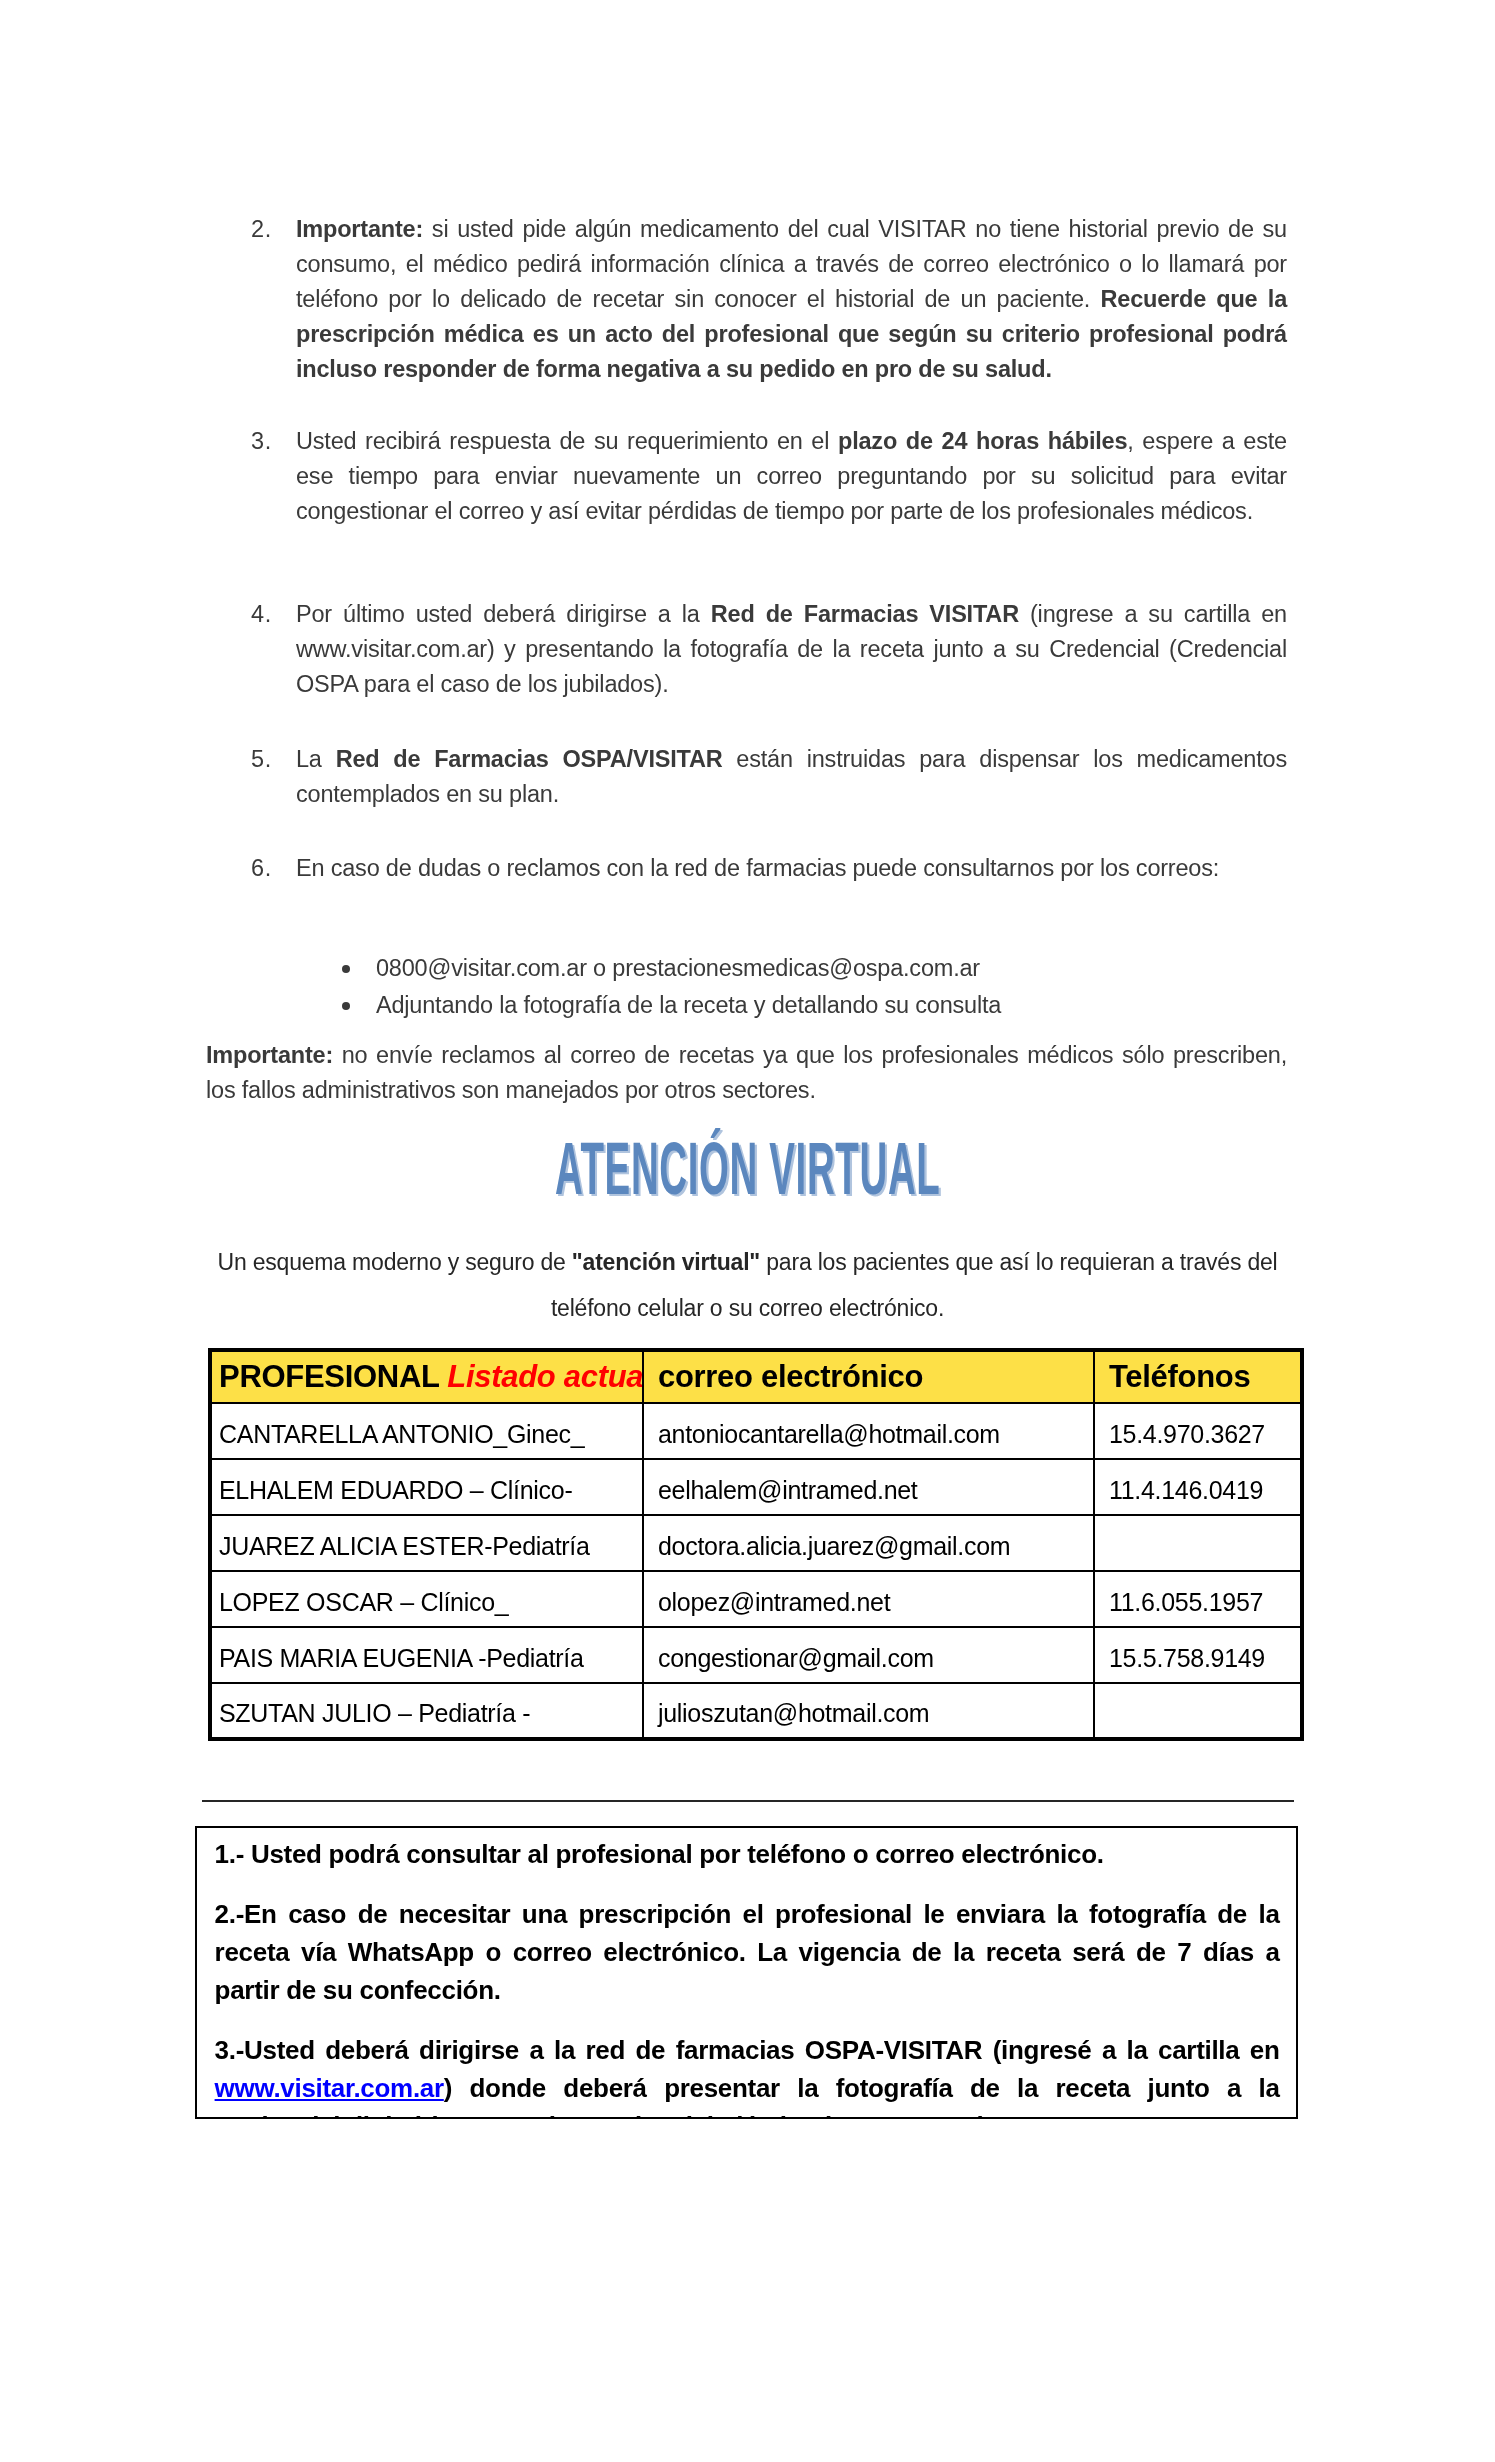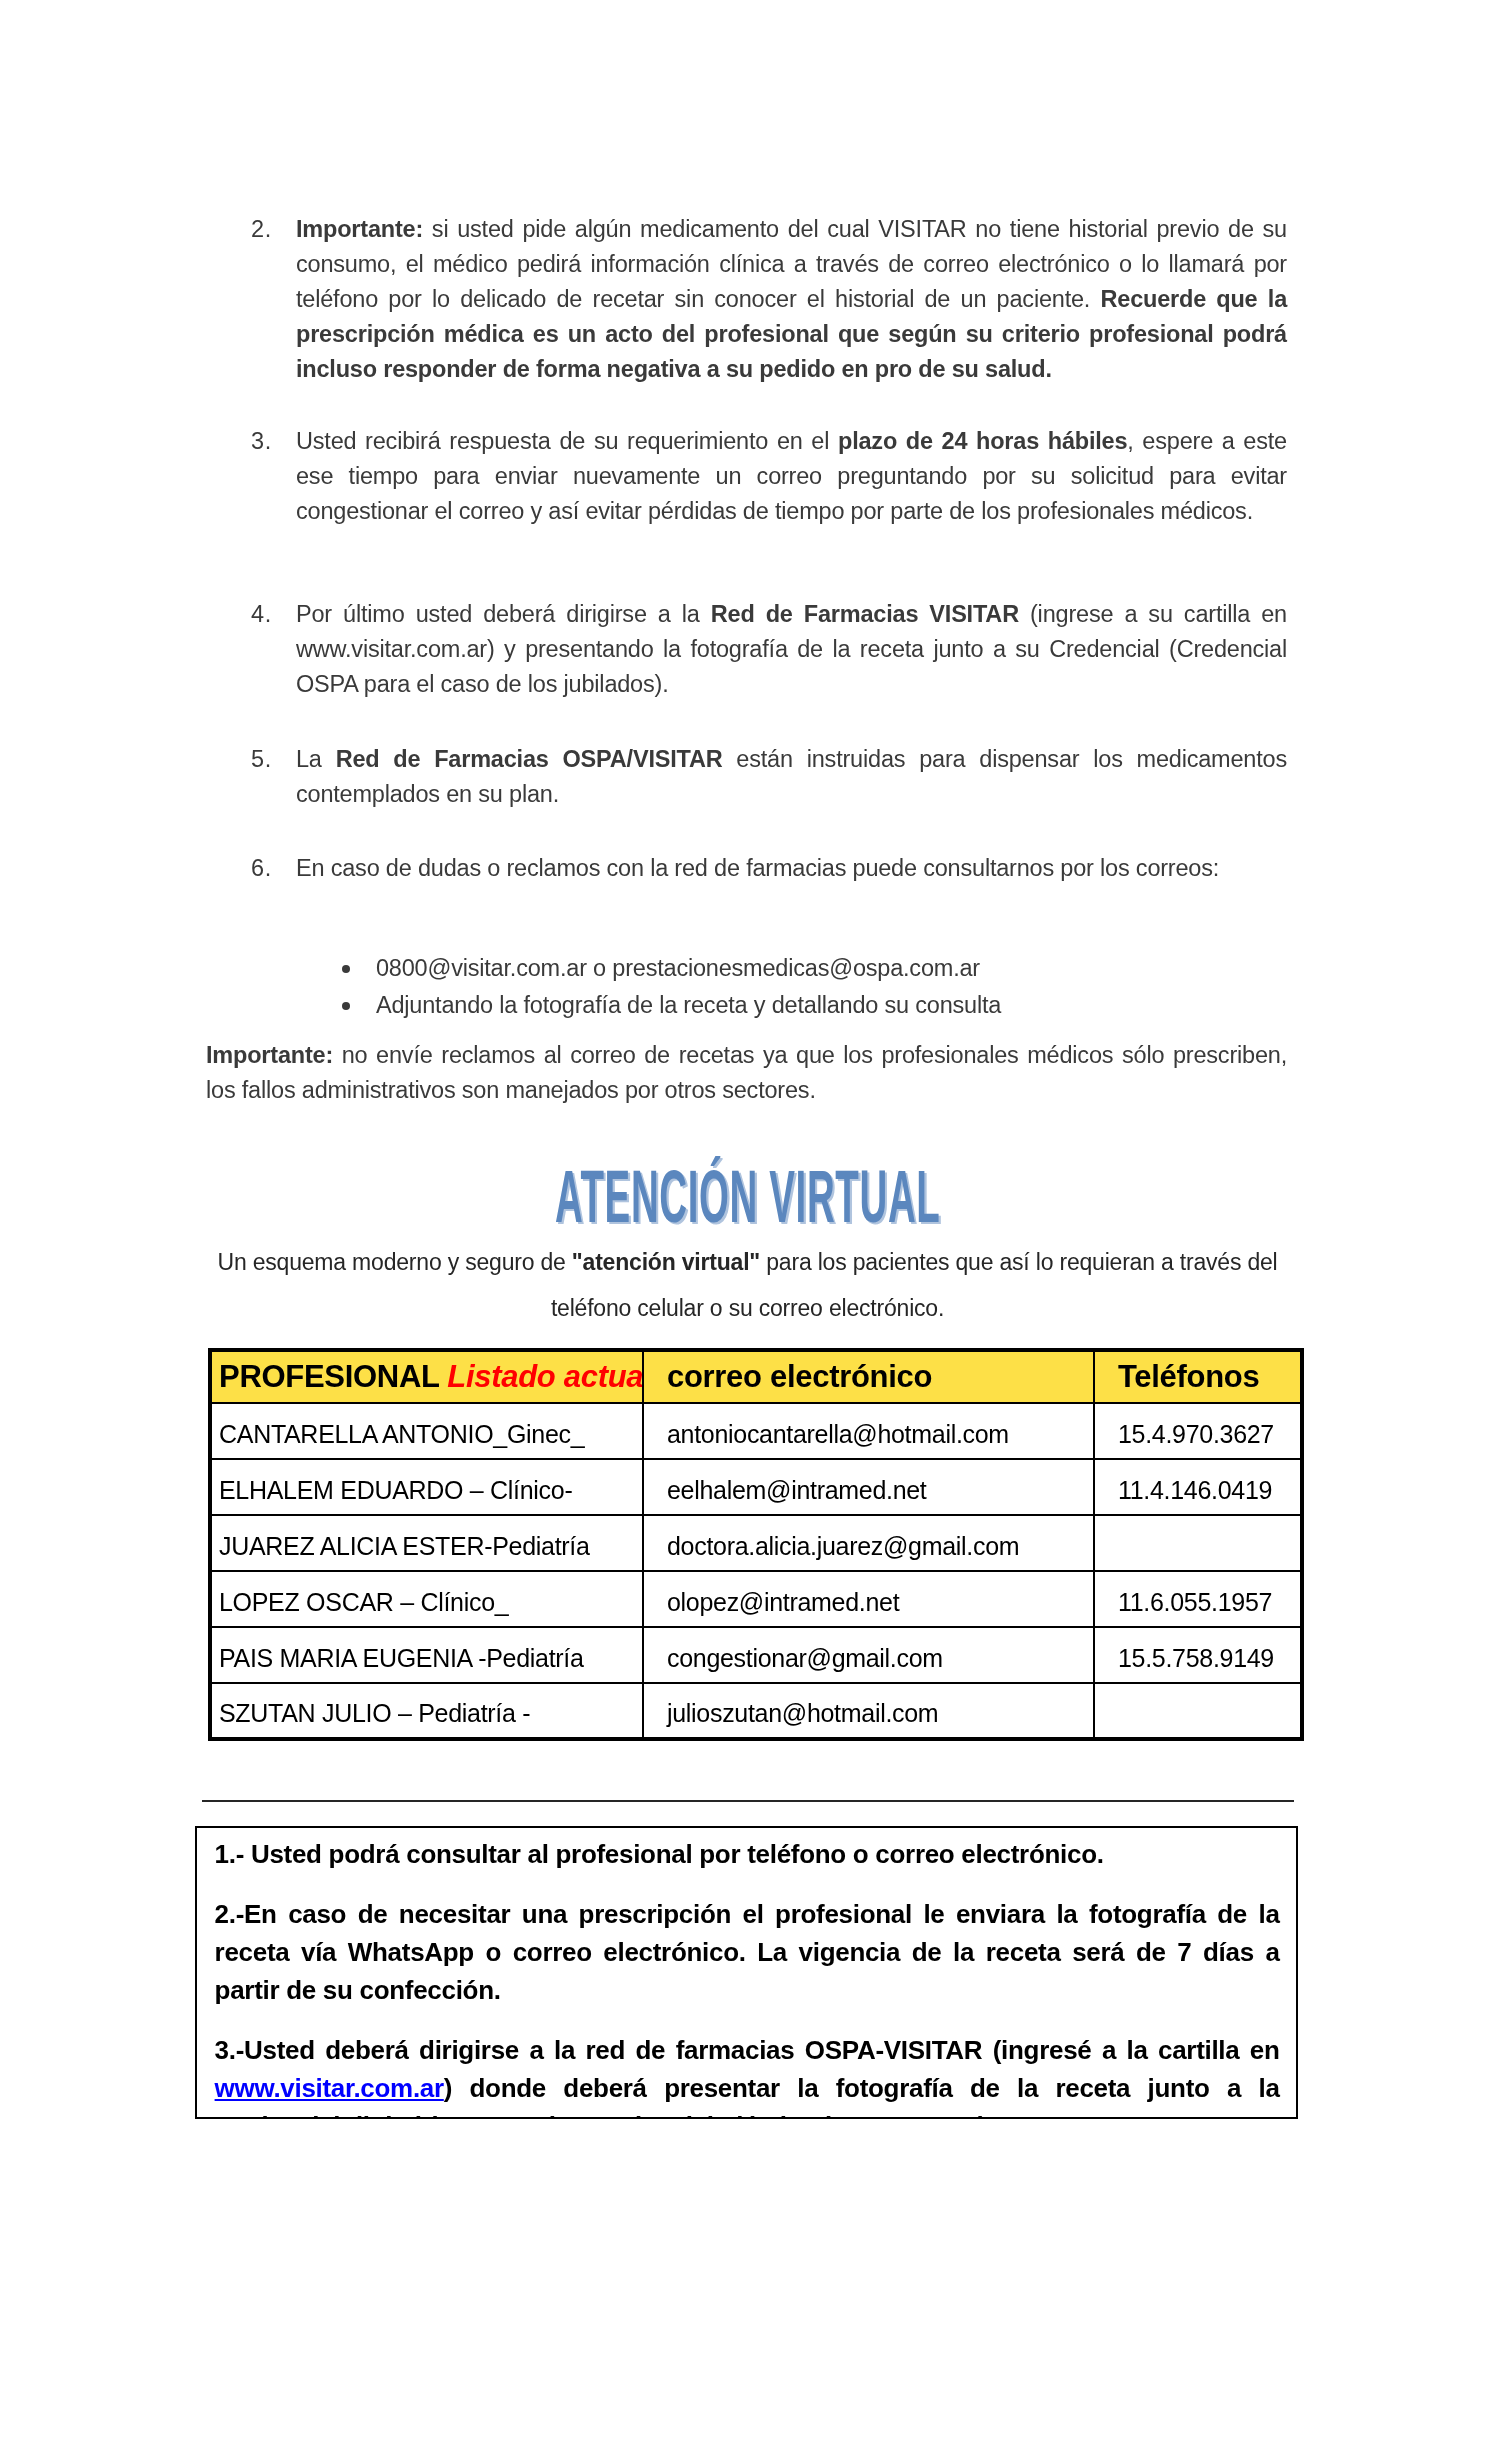--- a/index.html
+++ b/index.html
@@ -25,21 +25,21 @@
     content:"";position:absolute;left:-34px;top:14.7px;width:8.2px;height:8.2px;
     border-radius:50%;background:#3a3a3a;
   }
   
   .note{
     position:absolute;left:206px;width:1081px;text-align:justify;
     font-size:23.5px;line-height:35px;color:#3a3a3a;letter-spacing:-0.2px;
   }
   
   .vtitle{
-    position:absolute;top:1160px;left:0;width:1495px;text-align:center;
+    position:absolute;top:1132px;left:0;width:1495px;text-align:center;
     line-height:1;white-space:nowrap;
   }
   .vtitle .inner{
     display:inline-block;font-size:74px;font-weight:bold;
     transform:scaleX(0.52);transform-origin:center;
     color:#5b87be;text-shadow:4.1px 2.3px 0 #b0c4de;letter-spacing:1.2px;
   }
   
   .intro{
     position:absolute;top:1239px;left:208px;width:1079px;text-align:center;
@@ -50,21 +50,21 @@
     position:absolute;top:1348px;left:208px;width:1092px;
     border-collapse:collapse;table-layout:fixed;
   }
   .ptable td{
     border:2.3px solid #000;vertical-align:bottom;
     padding:0 5.9px 9.4px 7px;font-size:25px;color:#000;letter-spacing:-0.3px;
     overflow:hidden;white-space:nowrap;
   }
   .ptable{border:4.7px solid #000;}
   .ptable tr.hdr td{background:#fde047;padding-bottom:7px;border-bottom:2.9px solid #000;font-weight:bold;font-size:31px;}
-  .ptable td.email,.ptable td.phone{padding-left:23px;}
+  .ptable td.email,.ptable td.phone{padding-left:14px;}
   .suffix{font-size:25px;}
   
   .divider{position:absolute;top:1800px;left:202px;width:1092px;height:1.8px;background:#262626;}
   
   .box{
     position:absolute;top:1826px;left:195px;width:1065px;height:270px;
     border:2.3px solid #000;padding:7px 16.4px 11.7px 17.6px;overflow:hidden;
   }
   .box p{
     margin:0 0 22px 0;font-size:26px;line-height:38px;font-weight:bold;

